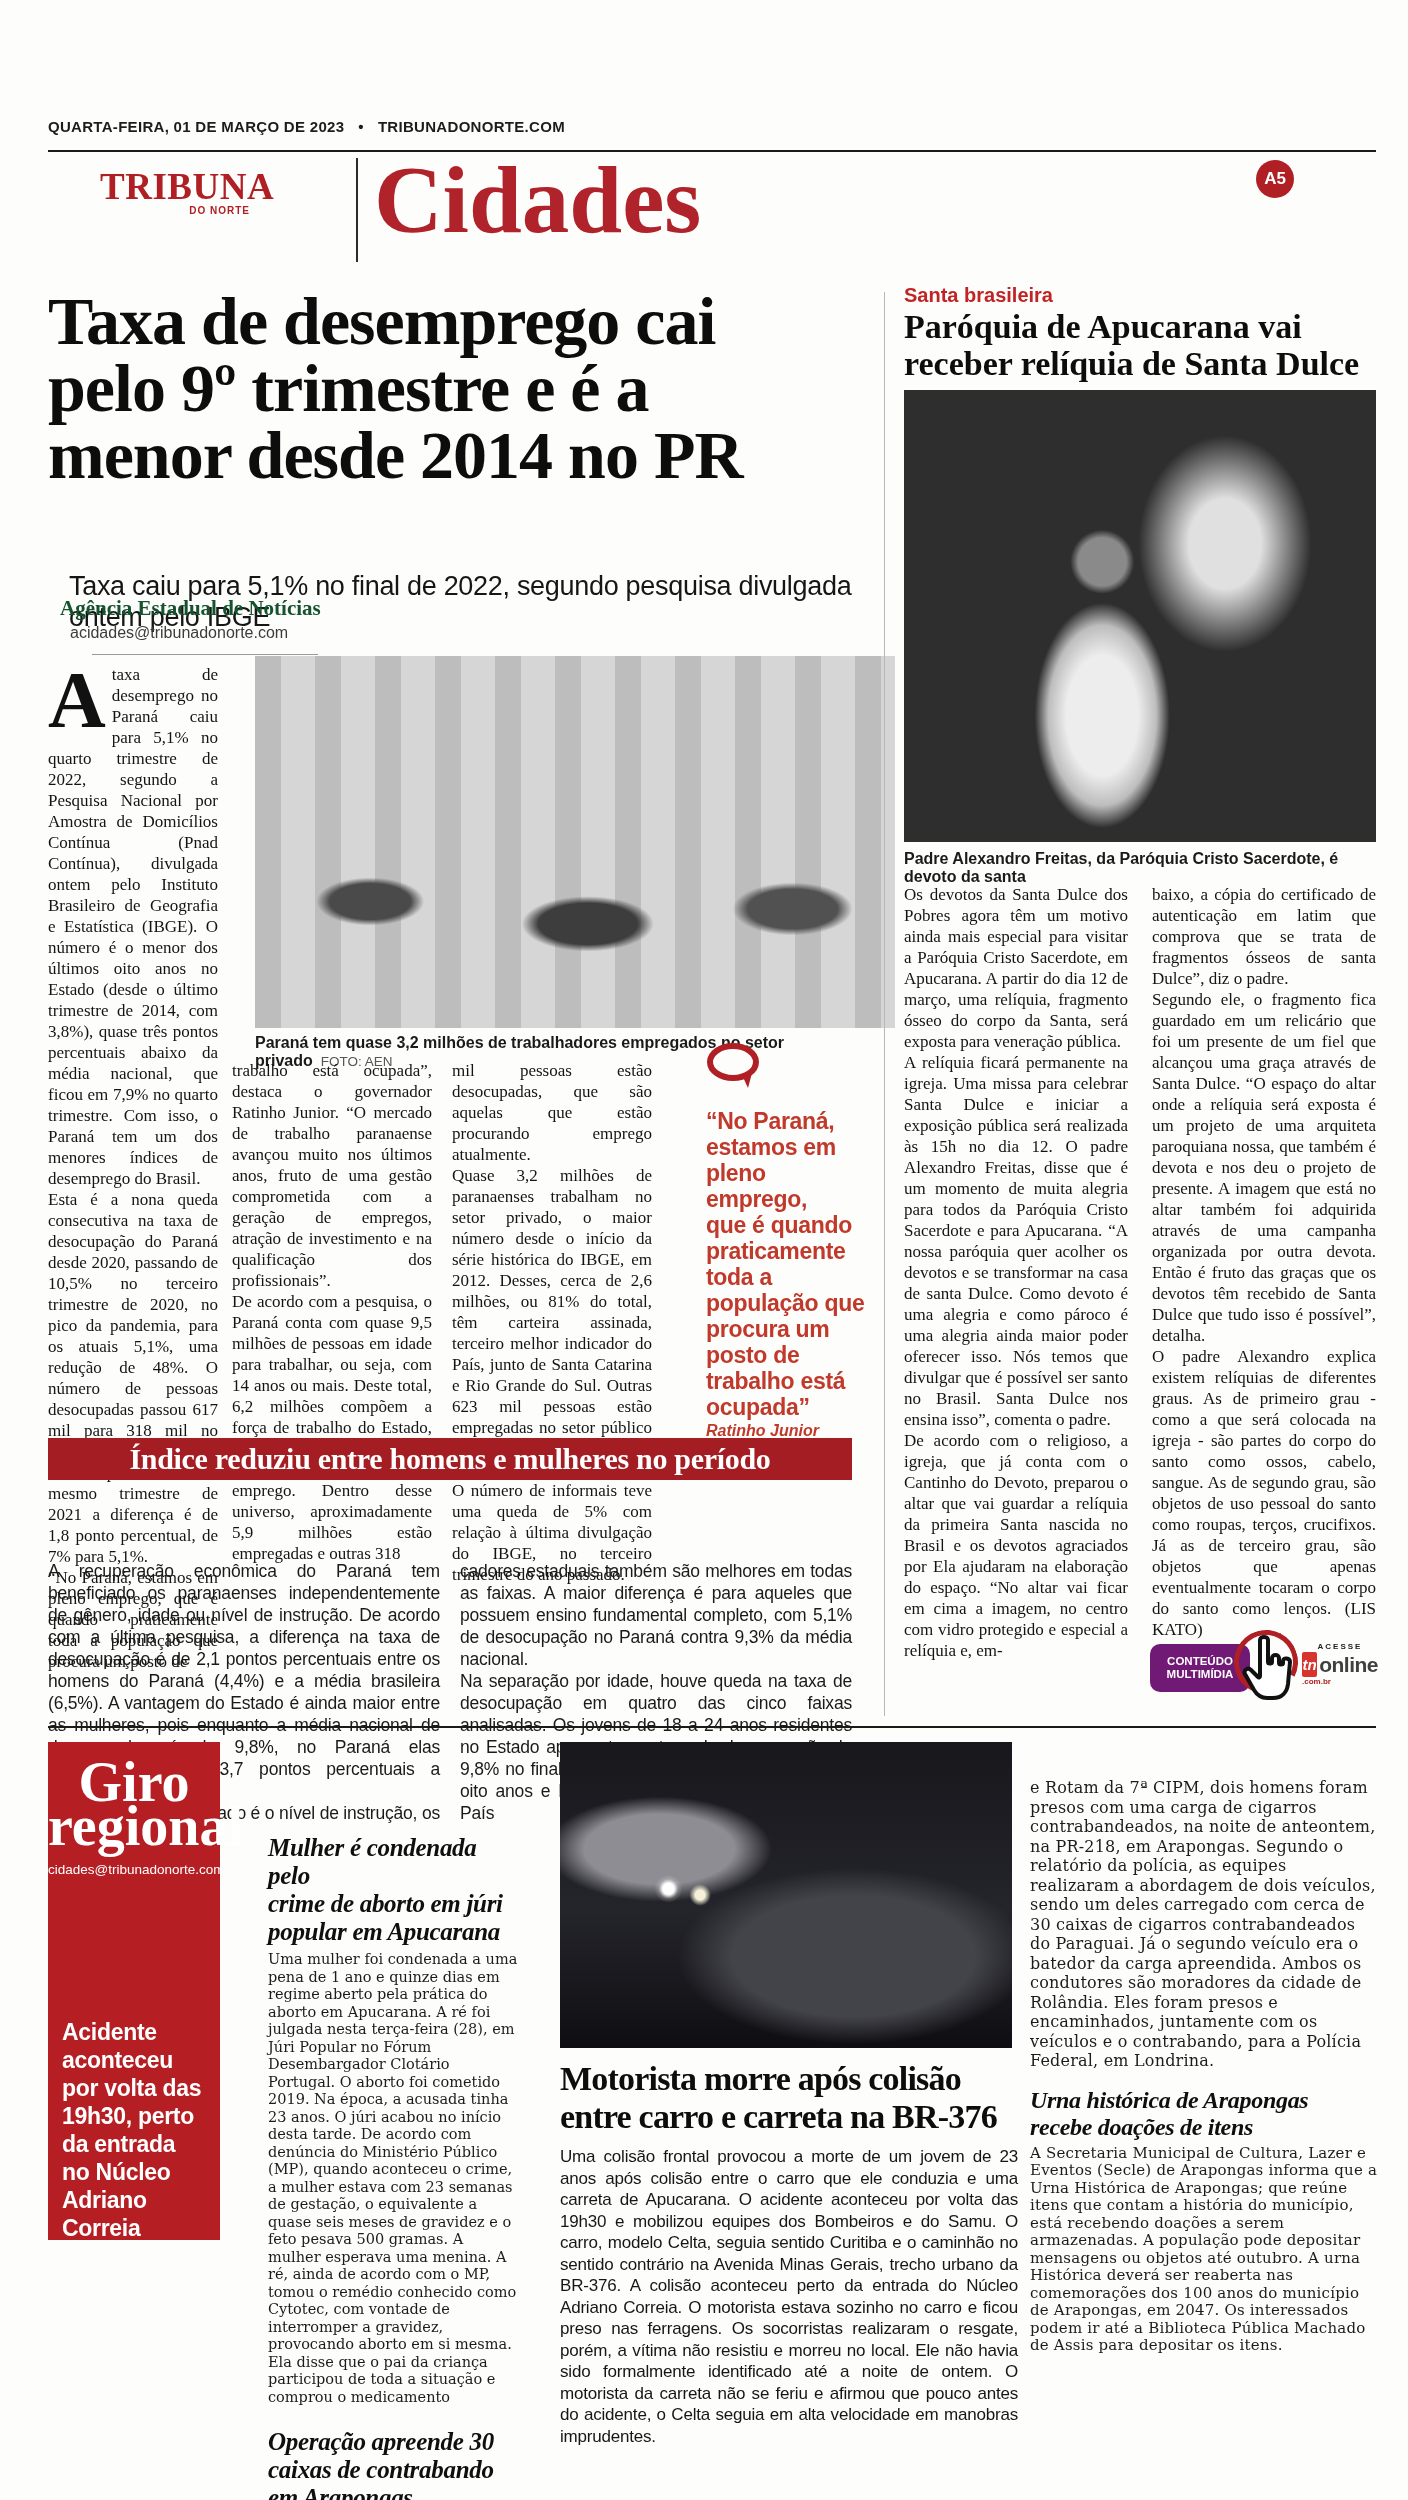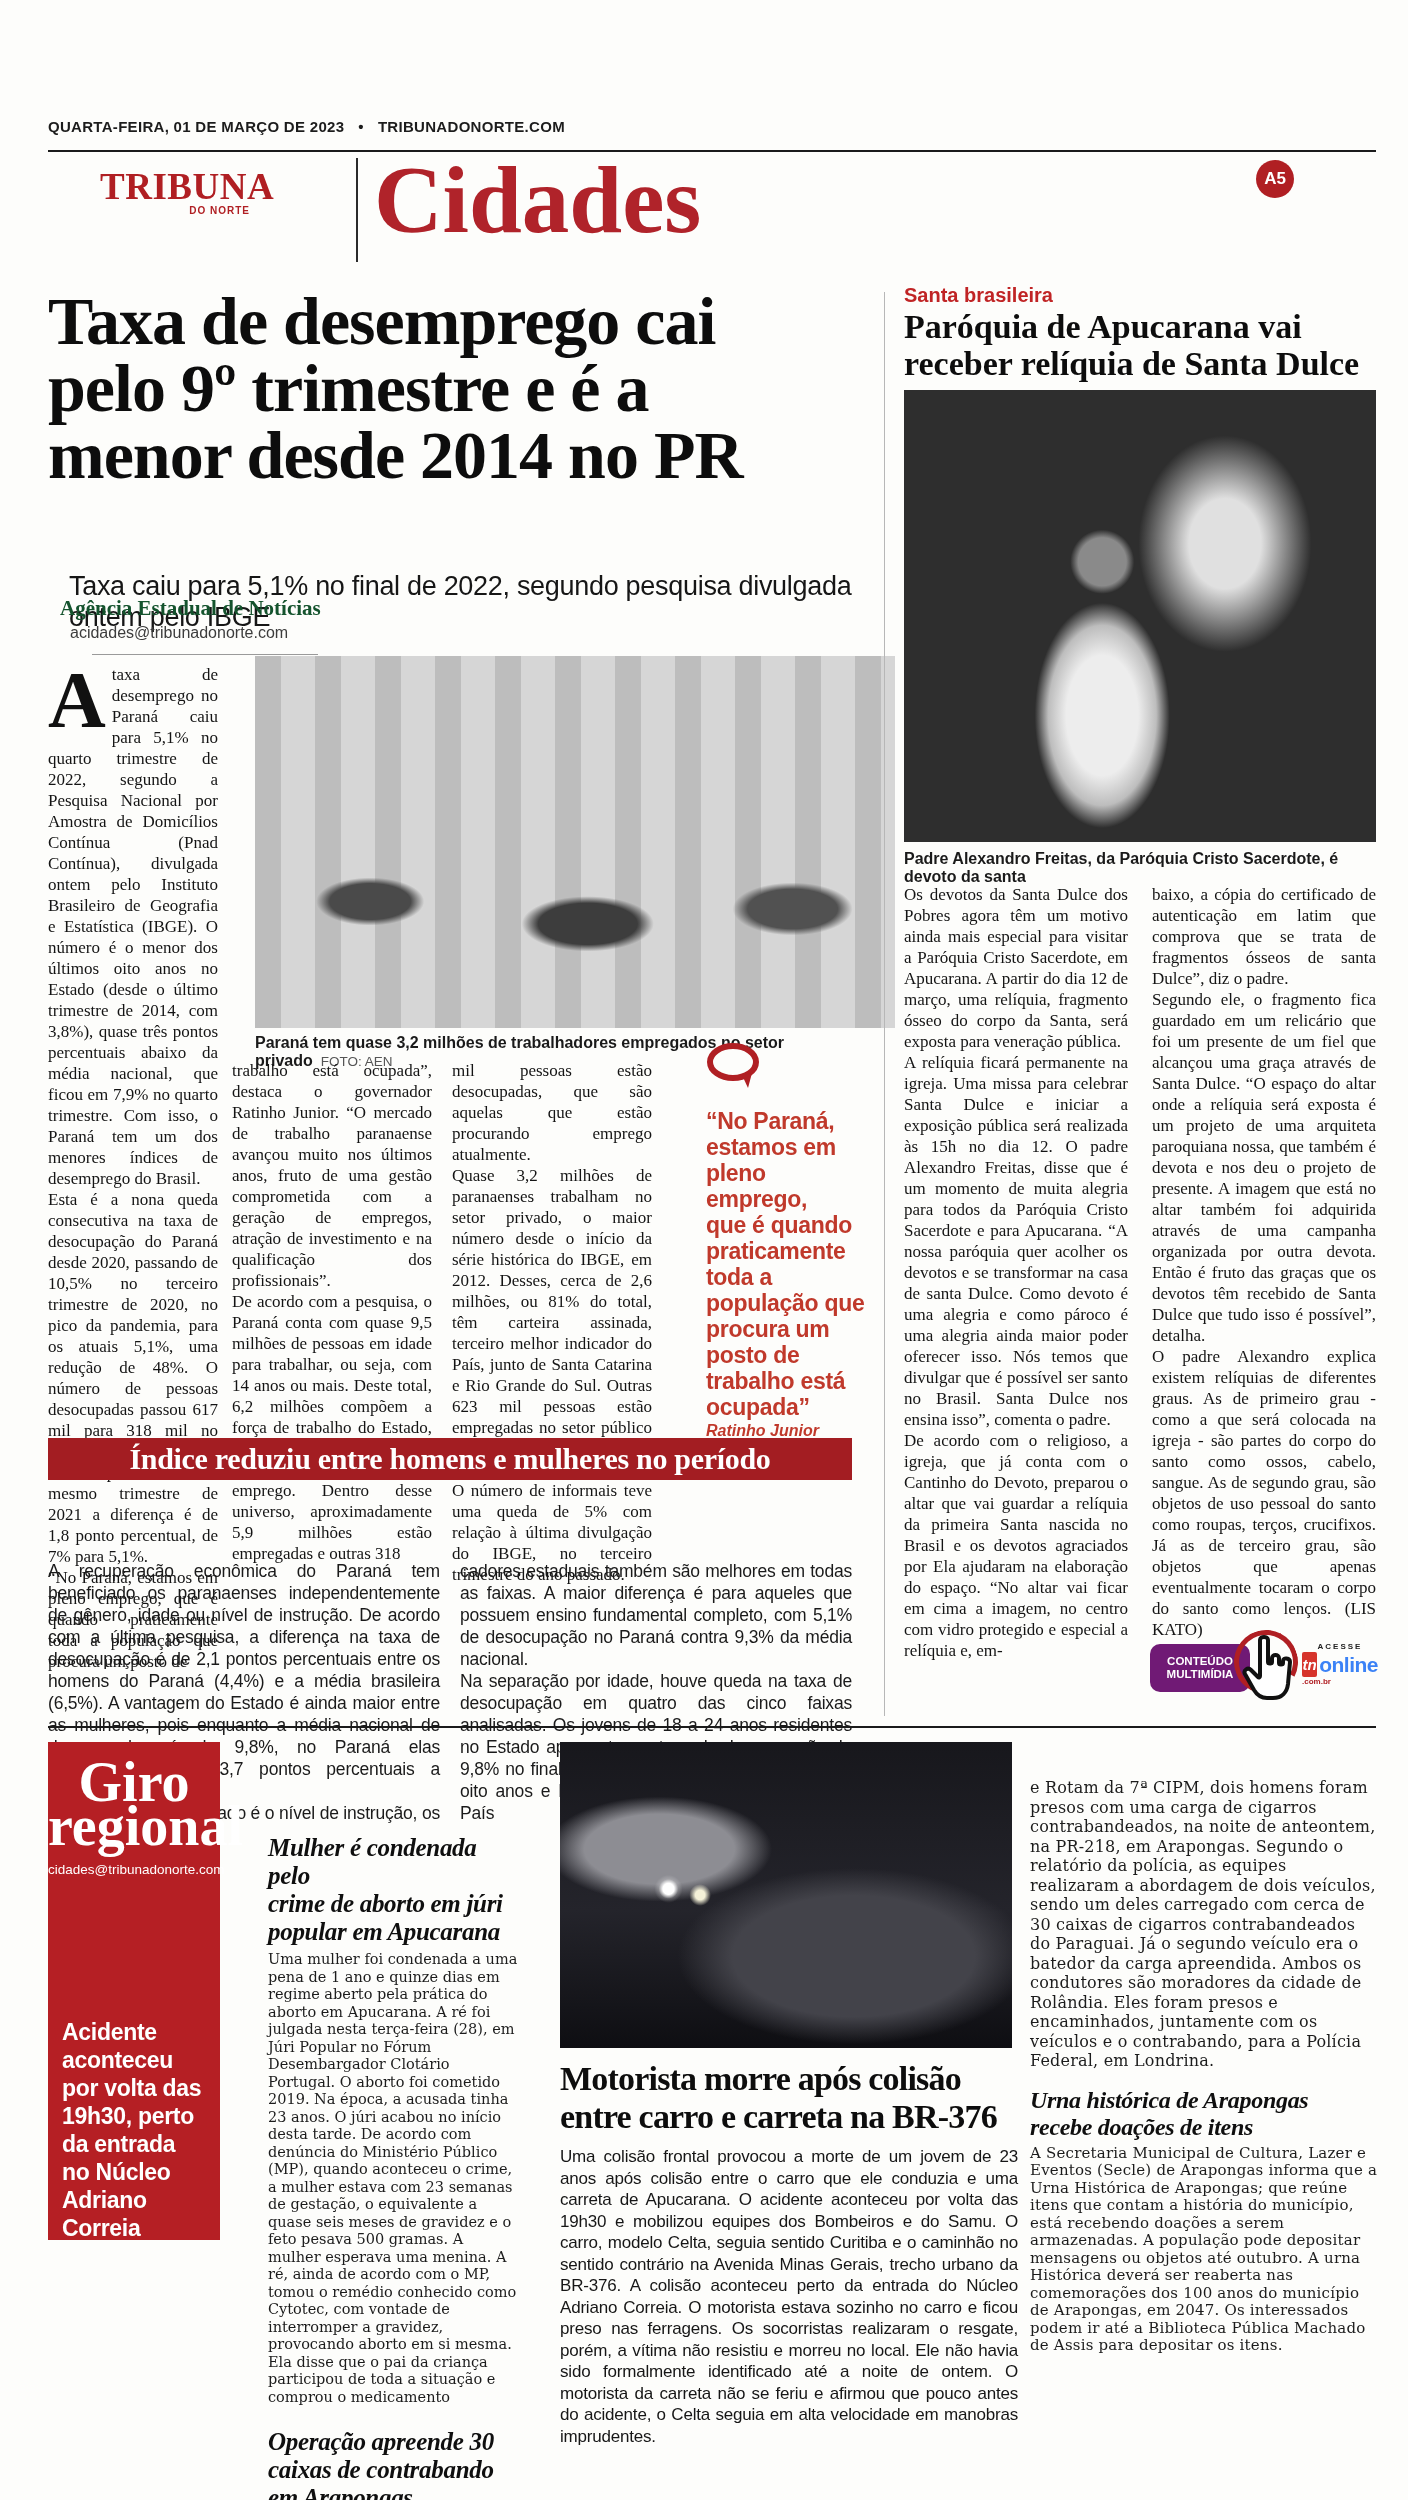--- a/index.html
+++ b/index.html
@@ -74,21 +74,21 @@
           color:#fff;font-size:11.5px;font-weight:bold;line-height:13px;display:flex;align-items:center;
           justify-content:center;text-align:center;padding:2px;box-sizing:border-box;}
   .hand{position:absolute;left:88px;top:0;width:58px;height:70px;}
   .handring{position:absolute;left:84px;top:-4px;width:54px;height:54px;border:5px solid #b01f23;
             border-bottom-color:transparent;border-radius:50%;transform:rotate(-18deg);}
   .tnlogo{position:absolute;left:152px;top:8px;width:76px;}
   .tnlogo .acesse{display:block;font-size:8px;font-weight:bold;letter-spacing:2px;color:#222;text-align:center;}
   .tnrow{display:flex;align-items:center;margin-top:1px;}
   .tnsq{width:25px;height:25px;background:#d6342c;border-radius:2px;color:#fff;font-weight:bold;
         font-style:italic;font-size:15px;display:flex;align-items:center;justify-content:center;}
-  .tnword{font-size:21px;font-weight:bold;color:#3b82f6;letter-spacing:-.5px;margin-left:2px;text-align:right;}
+  .tnword{font-size:21px;font-weight:bold;color:#404040;letter-spacing:-.5px;margin-left:2px;text-align:right;}
   .tncom{display:block;font-size:8px;font-weight:bold;color:#b01f23;}
   
   .bar{left:48px;top:1438px;width:804px;height:42px;background:#a31d22;color:#fff;
        font-family:"Liberation Serif",serif;font-weight:bold;font-size:30px;line-height:42px;
        text-align:center;letter-spacing:-.3px;}
   .indexcol{font-family:"Liberation Sans",sans-serif;font-size:17.5px;line-height:22px;
             text-align:justify;letter-spacing:-.2px;color:#1a1a1a;}
   .icol1{left:48px;top:1560px;width:392px;}
   .icol2{left:460px;top:1560px;width:392px;}
   .hrule-bottom{left:48px;top:1726px;width:1328px;height:2px;background:#1b1b1b;}

